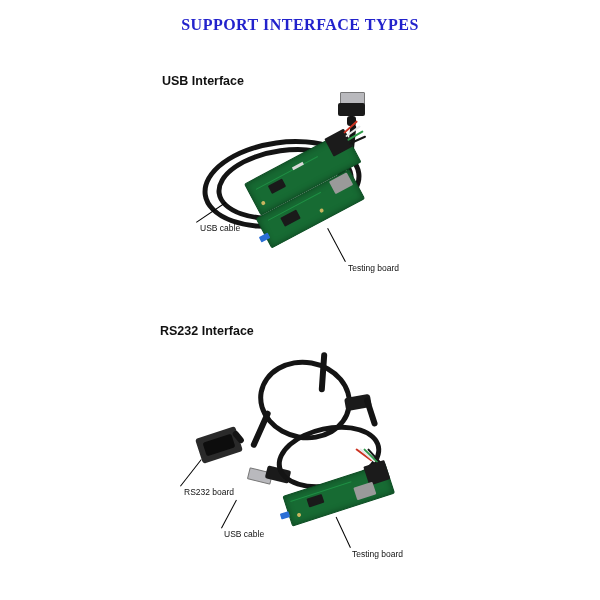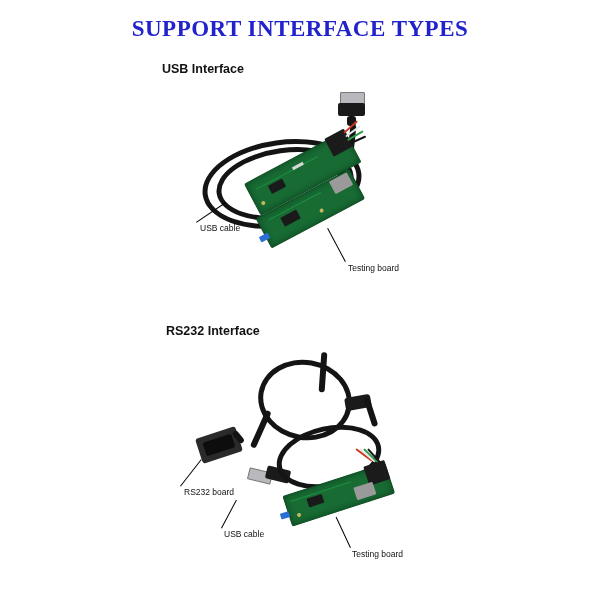--- a/index.html
+++ b/index.html
@@ -21,33 +21,33 @@
     box-sizing: border-box;
   }
   .main-title {
     position: absolute;
     top: 16px;
     left: 0;
     width: 600px;
     text-align: center;
     font-family: "Liberation Serif", serif;
     font-weight: bold;
-    font-size: 23px;
+    font-size: 16px;
     letter-spacing: 0.5px;
     color: #2222cc;
   }
   .section-title {
     position: absolute;
     font-family: "Liberation Sans", sans-serif;
     font-weight: bold;
     font-size: 12.5px;
     color: #111111;
   }
-  #usb-section-title { top: 62px; left: 162px; }
-  #rs232-section-title { top: 324px; left: 166px; }
+  #usb-section-title { top: 74px; left: 162px; }
+  #rs232-section-title { top: 324px; left: 160px; }
 
   .callout-label {
     position: absolute;
     font-family: "Liberation Sans", sans-serif;
     font-size: 8.5px;
     color: #111111;
     white-space: nowrap;
   }
   .leader {
     position: absolute;

